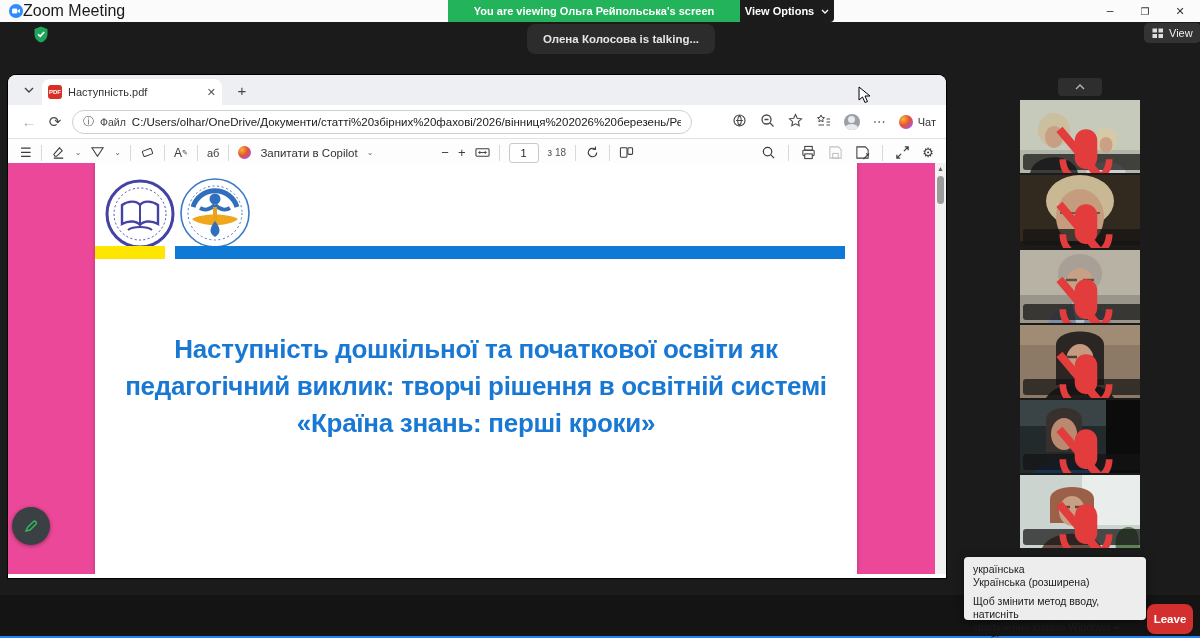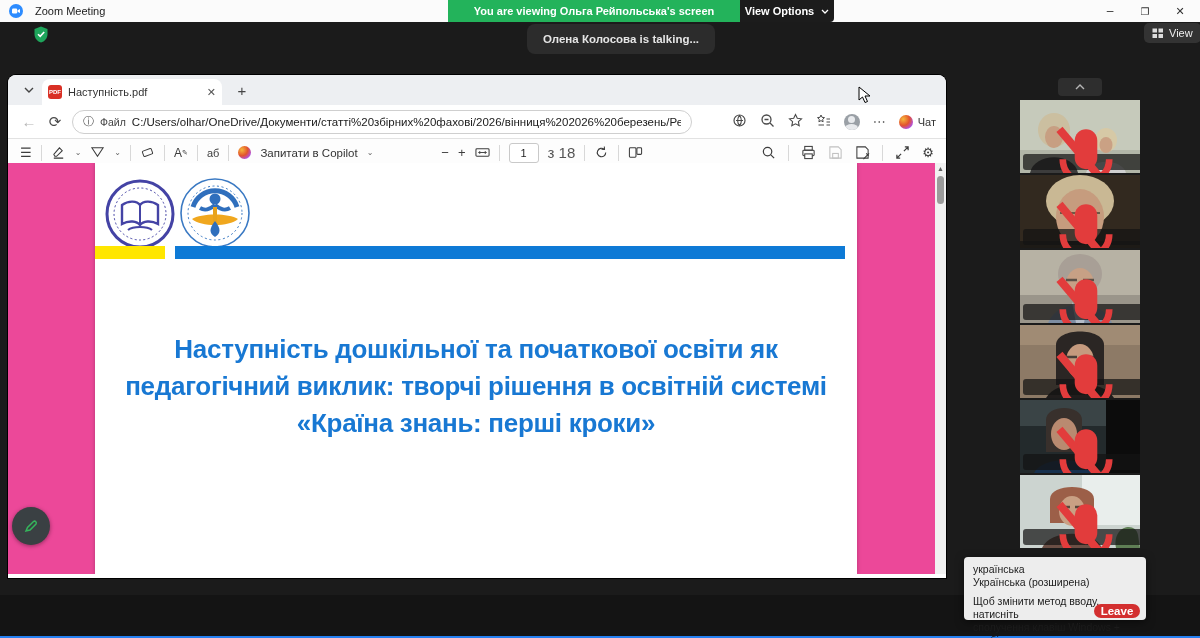--- a/index.html
+++ b/index.html
@@ -7,21 +7,21 @@
               font-family:"Liberation Sans", sans-serif; }
   .abs { position:absolute; }
   #root { position:relative; width:1200px; height:638px; background:#1b1b1b; }
 
   
   #titlebar { left:0; top:0; width:1200px; height:22px; background:#fbfbfb;
               display:flex; align-items:center; }
   .zm-logo { width:14px; height:14px; border-radius:50%; background:#2d8cff; margin-left:9px;
              display:flex; align-items:center; justify-content:center; }
   .zm-logo svg { width:8px; height:8px; }
-  #app-title { font-size:11px; color:#1a1a1a; margin-left:12px; }
+  #app-title { font-size:16px; color:#1a1a1a; margin-left:0; }
   #share-banner { position:absolute; left:448px; top:0; width:292px; height:22px;
                   background:#23b35b; color:#fff; font-size:11px; font-weight:bold;
                   display:flex; align-items:center; justify-content:center; }
   #view-options { position:absolute; left:740px; top:0; width:94px; height:22px;
                   background:#1c1c1c; color:#fff; font-size:11px; font-weight:bold;
                   display:flex; align-items:center; justify-content:center; gap:7px;
                   border-radius:0 0 4px 0; cursor:pointer; }
   .win-ctl { position:absolute; top:0; width:30px; height:22px; display:flex; align-items:center;
              justify-content:center; color:#333; font-size:12px; }
   
@@ -69,21 +69,21 @@
   #pdftoolbar { left:0; top:64px; width:100%; height:28px; background:#fdfdfd;
                 border-bottom:1px solid #dcdcdc; display:flex; align-items:center;
                 padding:0 12px; gap:9px; color:#3c3c3c; }
   .pt-ic { font-size:13px; color:#3c3c3c; display:flex; align-items:center; }
   .pt-ic svg { width:15px; height:15px; }
   .pt-chev { font-size:8px; color:#666; }
   .pt-div { width:1px; height:16px; background:#d8d8d8; }
   #ask-copilot { font-size:11.5px; color:#333; }
   #page-box { width:30px; height:20px; border:1px solid #c9c9c9; border-radius:3px; background:#fff;
               font-size:11px; color:#222; display:flex; align-items:center; justify-content:center; }
-  #page-total { font-size:15px; color:#555; }
+  #page-total { font-size:10px; color:#555; }
   .pt-right { margin-left:auto; display:flex; align-items:center; gap:12px; }
   .pt-ic.dis { color:#c0c0c0; }
 
   #pdfview { left:0; top:88px; width:100%; height:411px; background:#ec4899; overflow:hidden; }
   #page { left:87px; top:0; width:762px; height:411px; background:#fff; box-shadow:0 0 4px rgba(0,0,0,.25); }
   #logo1 { left:10px; top:16px; } #logo2 { left:84px; top:14px; }
   #bar-yellow { left:0; top:83px; width:70px; height:13px; }
   #bar-blue { left:80px; top:83px; width:670px; height:13px; }
   #slide-title { left:28px; top:168px; width:706px; text-align:center; color:#1878d3;
                  font-size:26px; font-weight:bold; line-height:37px; letter-spacing:-0.3px; }
@@ -117,21 +117,21 @@
   .tbtn svg { height:18px; }
   .chev { position:absolute; color:#cfcfcf; font-size:8px; top:602px; }
   .badge { position:absolute; width:14px; height:14px; border-radius:50%; background:#e02b2b;
            color:#fff; font-size:9px; font-weight:bold; display:flex; align-items:center;
            justify-content:center; z-index:2; }
   .count { color:#ececec; font-size:11px; margin-left:4px; }
   .icon-row { display:flex; align-items:center; height:18px; }
   #share-btn .lbl { color:#2ebd59; font-weight:bold; }
   .ccbox { width:22px; height:15px; background:#c9c9c9; border-radius:3px; color:#1b1b1b;
            font-size:9px; font-weight:bold; display:flex; align-items:center; justify-content:center; }
-  #leave-btn { left:1094px; top:604px; width:46px; height:14px; background:#d32f2f; border-radius:8px;
+  #leave-btn { left:1147px; top:604px; width:46px; height:30px; background:#d32f2f; border-radius:8px;
                color:#fff; font-size:11.5px; font-weight:bold; display:flex; align-items:center;
                justify-content:center; z-index:50; }
   #taskline { left:0; top:636px; width:1200px; height:2px; background:#2681f2; }
 
   #cursor { left:858px; top:86px; z-index:60; }
 </style>
 </head>
 <body>
 
 <div id="root">

